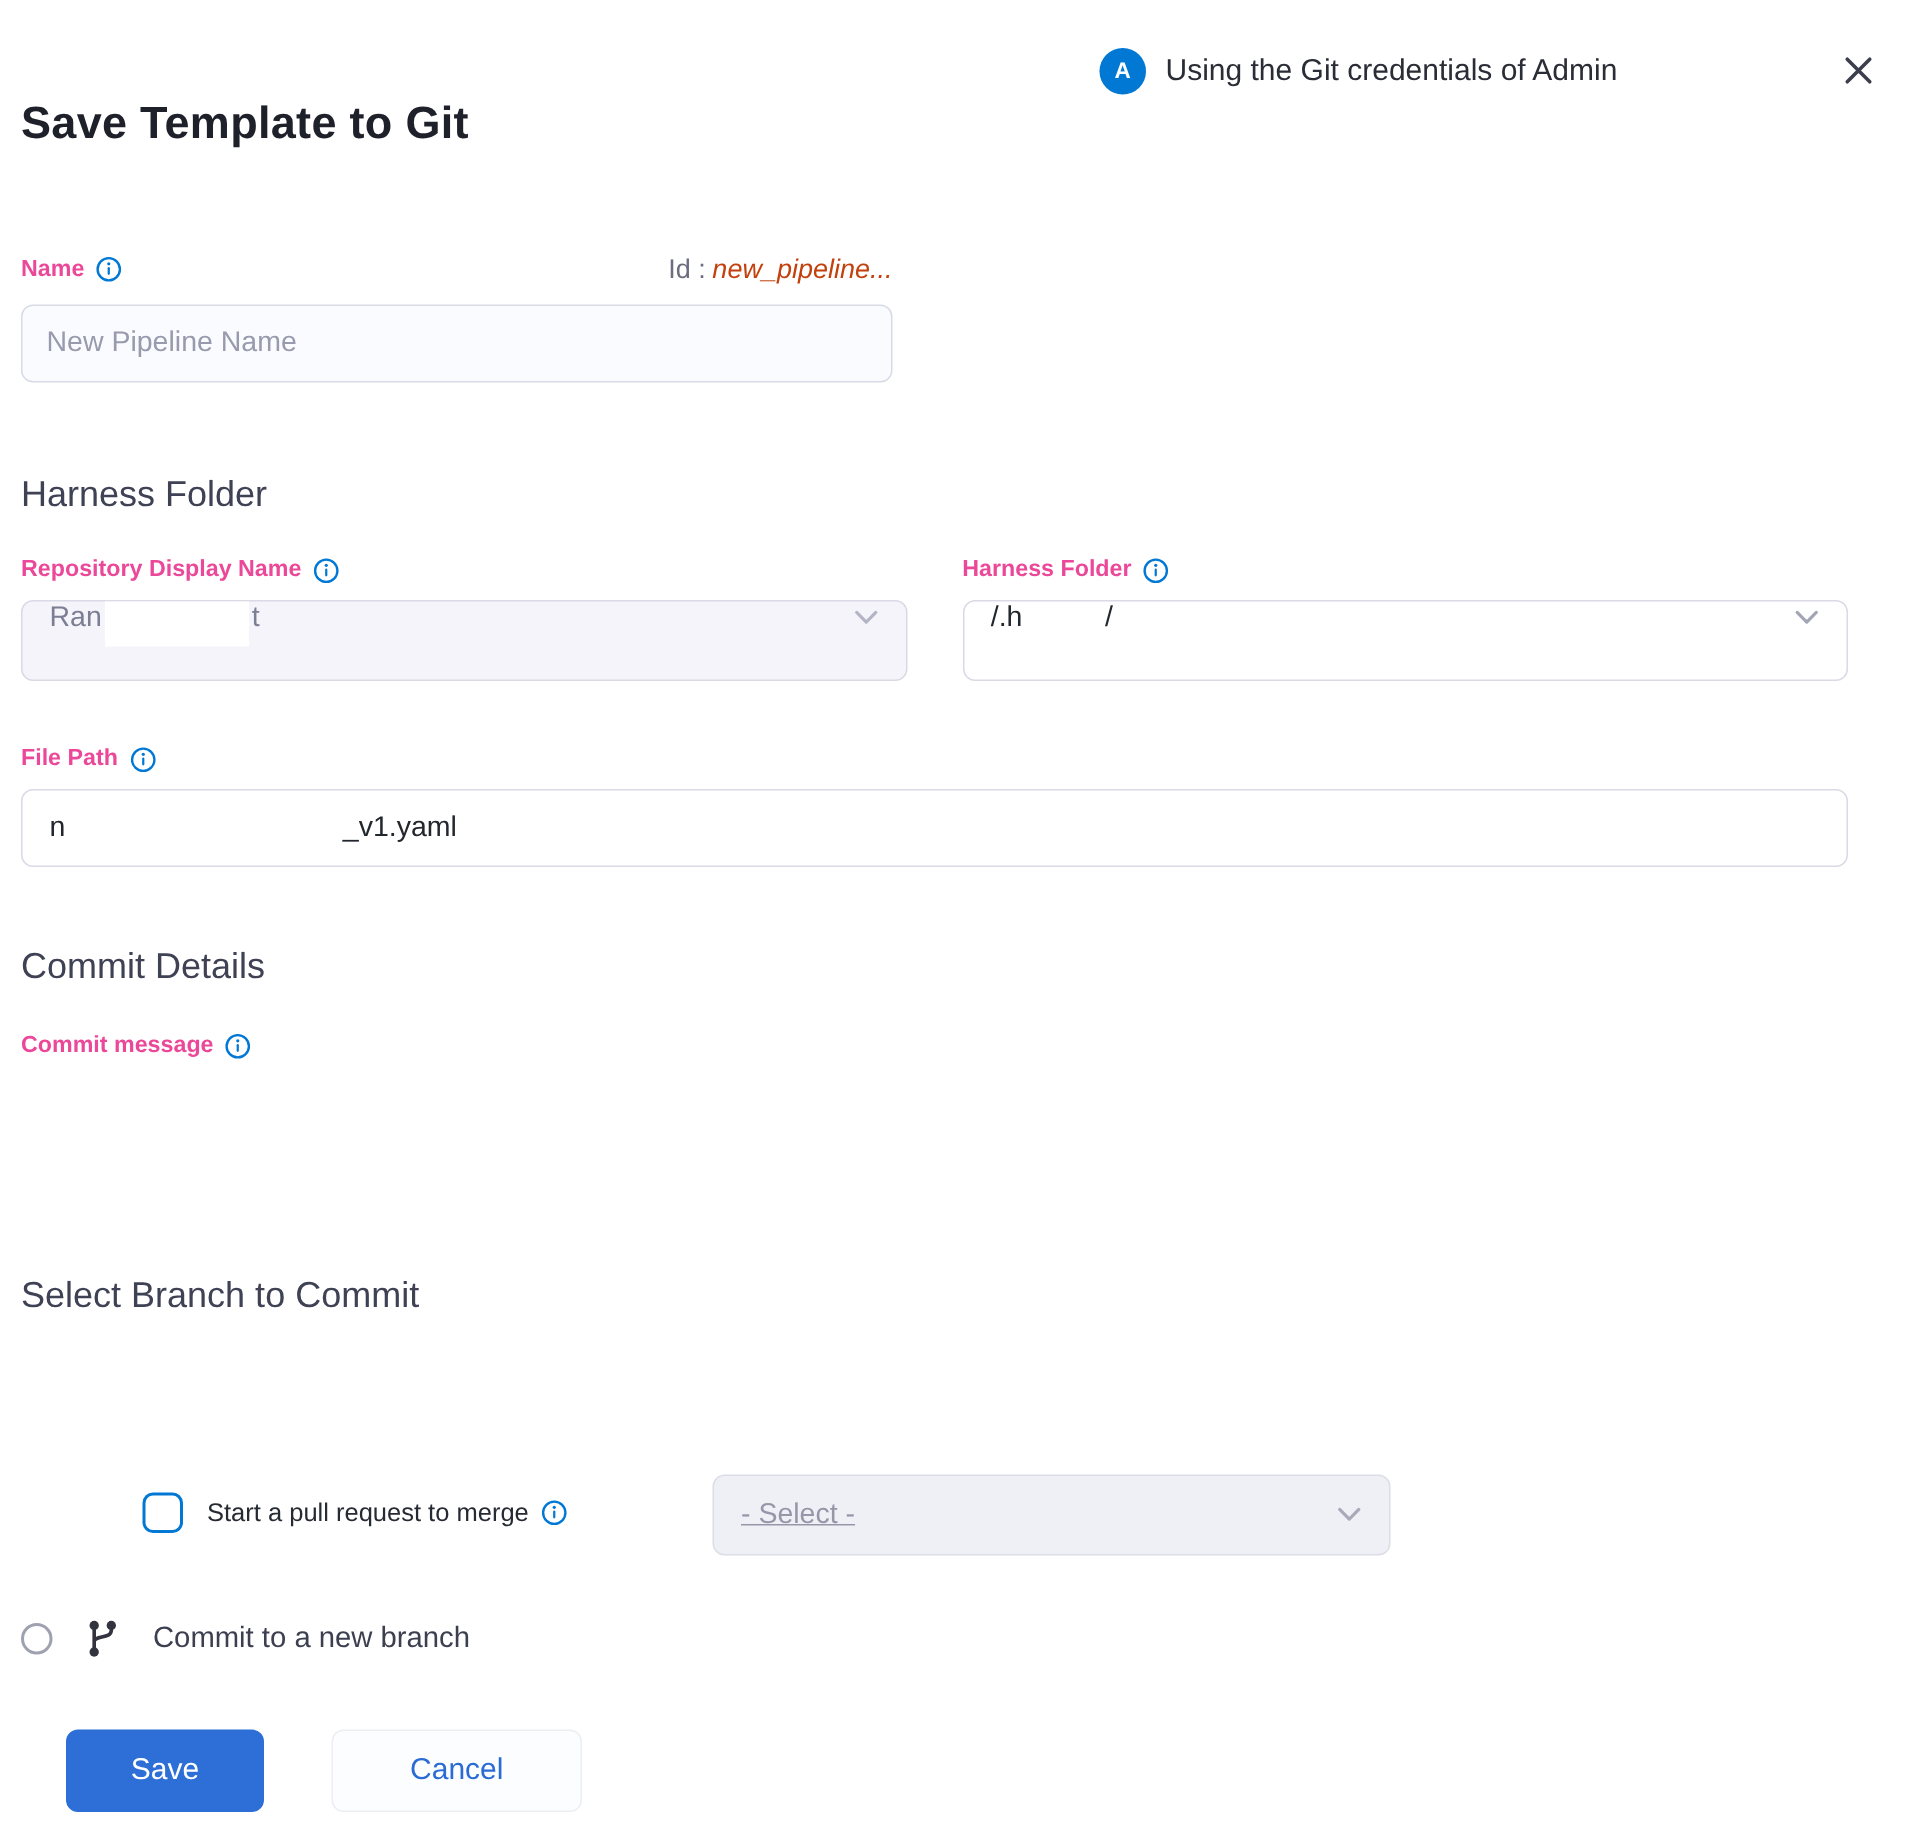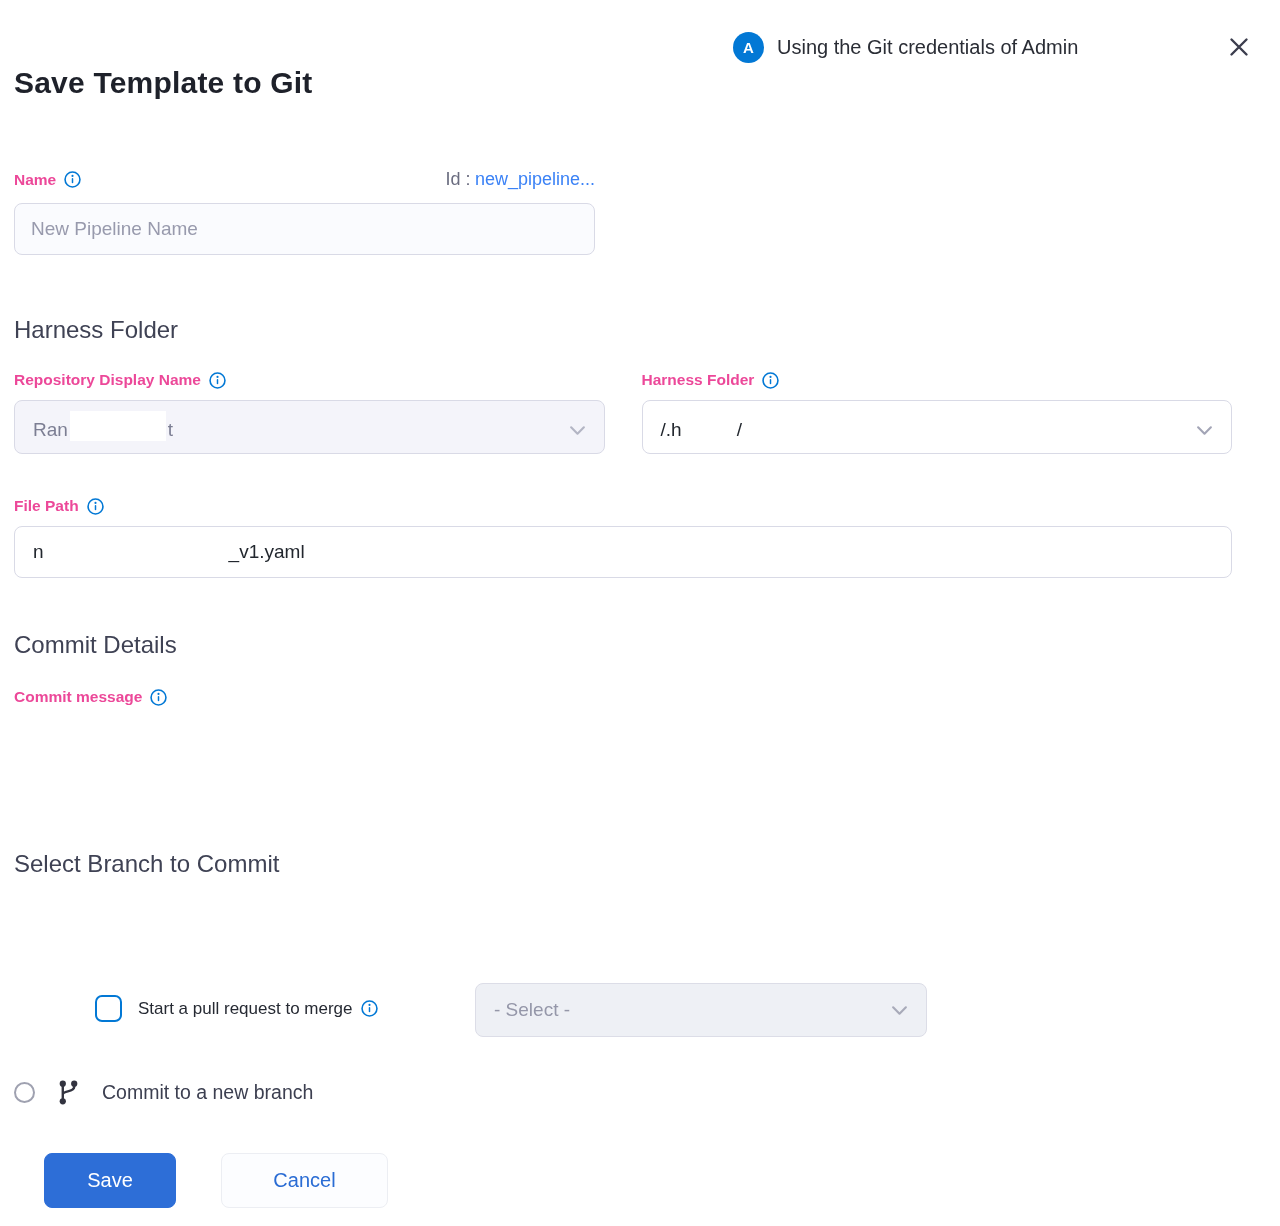--- a/index.html
+++ b/index.html
@@ -20,33 +20,33 @@
   .section-heading { font-size:24px; font-weight:400; color:#3f4254; }
 
   .field-label-row { display:flex; align-items:center; gap:8px; }
   .field-label { font-size:15.5px; font-weight:700; color:#ec4899; }
   .info-icon { display:inline-flex; }
 
   
   .name-block { position:absolute; top:169px; left:14px; width:581px; }
   .name-label-row { display:flex; align-items:center; justify-content:space-between; }
   .id-text { font-size:18px; color:#6b6d80; }
-  .id-link { font-size:18px; color:#3b82f6; text-decoration:none; cursor:pointer; }
+  .id-link { font-size:18px; color:#c2410c; text-decoration:none; cursor:pointer;font-style:italic; }
   .text-input { margin-top:13px; width:100%; height:52px; border:1px solid #d9dae6; border-radius:8px;
                 background:#fafbfe; font-size:19px; padding:0 16px; color:#22272e; outline:none;
                 font-family:"Liberation Sans", sans-serif; }
   .text-input::placeholder { color:#989aad; }
 
   .hf-heading { position:absolute; top:316px; left:14px; }
 
   
   .fields-row { position:absolute; top:371px; left:14px; width:1218px; display:flex; gap:37px; }
   .field-col { flex:1; }
   .select-box { margin-top:11px; height:54px; border:1px solid #d9dae6; border-radius:8px;
-                display:flex; align-items:flex-end; padding:12px 18px; font-size:19px; cursor:pointer; position:relative; }
+                display:flex; align-items:flex-start; padding:0 18px; font-size:19px; cursor:pointer; position:relative; }
   .select-box .chev { margin-left:auto; }
   .repo-box { background:#f4f4fa; color:#7c7e93; }
   .folder-box { background:#ffffff; color:#22272e; }
   .redaction { display:inline-block; background:#ffffff; width:96px; height:30px; margin:0 2px; vertical-align:middle; }
   .spacer-55 { display:inline-block; width:55px; }
   .spacer-185 { display:inline-block; width:185px; }
 
   
   .filepath-block { position:absolute; top:497px; left:14px; width:1218px; }
   .value-box { margin-top:11px; height:52px; border:1px solid #d9dae6; border-radius:8px; background:#fff;
@@ -79,21 +79,21 @@
   .branch-tag { margin-left:17px; background:#cdf4fe; border-radius:8px; padding:9px 16px;
                 font-size:18.5px; color:#22272e; }
 
   
   .pr-row { position:absolute; top:995px; left:95px; display:flex; align-items:center; }
   .checkbox { width:27px; height:27px; border:2px solid #0278d5; border-radius:7px; background:#fff; cursor:pointer; flex:0 0 auto; }
   .pr-label { margin-left:16px; font-size:17px; color:#262a33; cursor:pointer; }
   .pr-info { margin-left:8px; display:flex; }
   .pr-select { position:absolute; top:983px; left:475px; width:452px; height:54px; background:#eef0f5;
                border:1px solid #dcdde7; border-radius:8px; display:flex; align-items:center;
-               padding:0 18px; font-size:19px; color:#9597a9; cursor:pointer; }
+               padding:0 18px; font-size:19px; color:#9597a9; cursor:pointer;text-decoration:underline; }
   .pr-select .chev { margin-left:auto; }
 
   
   .buttons { position:absolute; top:1153px; left:14px; display:flex; gap:45px;margin-left:30px; }
   .btn { height:55px; border-radius:8px; font-size:20px; font-family:"Liberation Sans", sans-serif;
          display:flex; align-items:center; justify-content:center; cursor:pointer; }
   .btn-save { width:132px; background:#2d6ed7; color:#ffffff; border:1px solid #2d6ed7; }
   .btn-cancel { width:167px; background:#fcfdff; color:#2a6cd4; border:1px solid #eceef3; }
 </style>
 </head>

